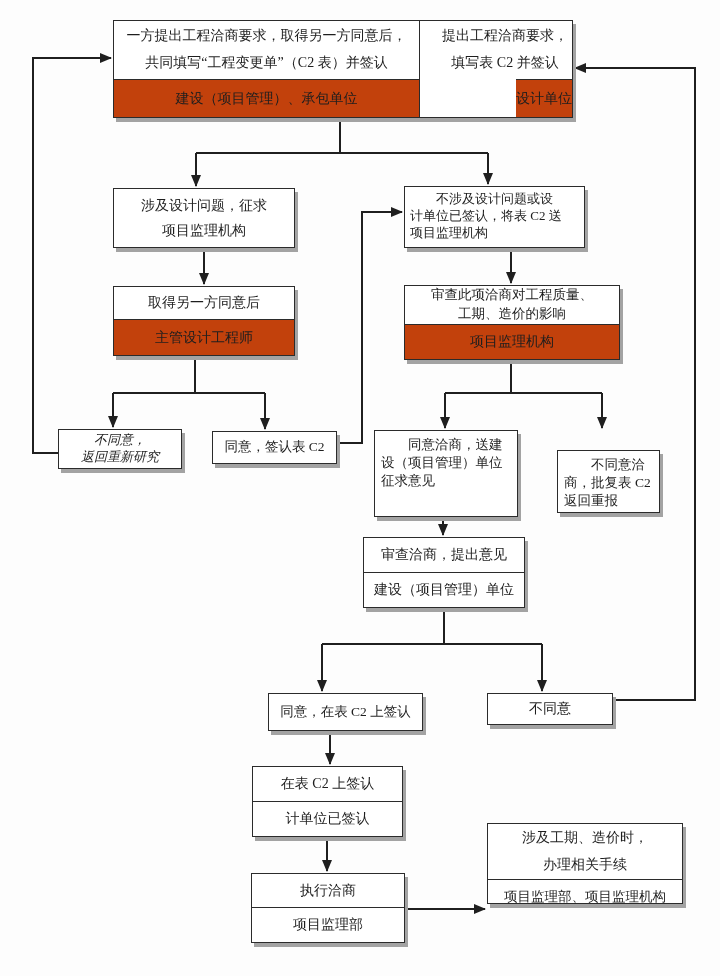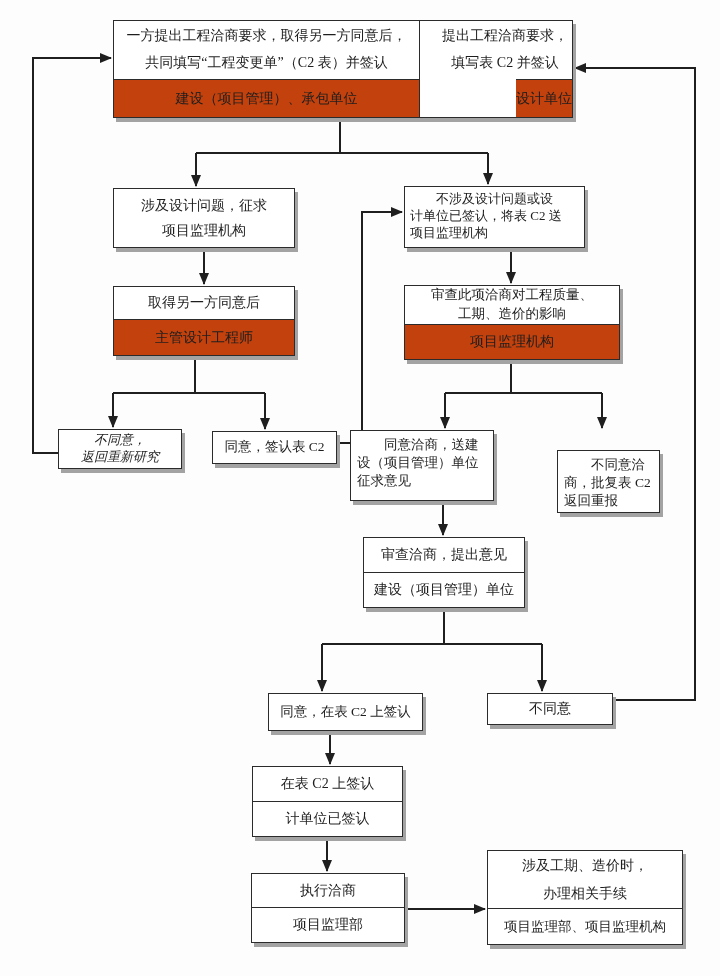--- a/index.html
+++ b/index.html
@@ -149,21 +149,21 @@
 
   <div class="node" style="left:58px;top:429px;width:124px;height:40px">
     <div class="nt small">不同意，
 返回重新研究</div>
   </div>
 
   <div class="node" style="left:212px;top:431px;width:125px;height:33px">
     <div class="nt" style="font-size:13.5px">同意，签认表 C2</div>
   </div>
 
-  <div class="node" style="left:350px;top:430px;width:144px;height:71px">
+  <div class="node" style="left:374px;top:430px;width:144px;height:87px">
     <div class="nt wrap" style="line-height:1.35">同意洽商，送建
 设（项目管理）单位
 征求意见</div>
   </div>
 
   <div class="node" style="left:557px;top:450px;width:103px;height:63px">
     <div class="nt wrap" style="line-height:1.35">不同意洽
 商，批复表 C2
 返回重报</div>
   </div>
@@ -184,19 +184,19 @@
   <div class="node" style="left:252px;top:766px;width:151px;height:71px">
     <div class="nt">在表 C2 上签认</div>
     <div class="nf fh35">计单位已签认</div>
   </div>
 
   <div class="node" style="left:251px;top:873px;width:154px;height:70px">
     <div class="nt">执行洽商</div>
     <div class="nf fh35">项目监理部</div>
   </div>
 
-  <div class="node" style="left:487px;top:850px;width:196px;height:95px">
+  <div class="node" style="left:487px;top:823px;width:196px;height:81px">
     <div class="nt" style="line-height:1.95">涉及工期、造价时，
 办理相关手续</div>
     <div class="nf fh36" style="font-size:13.5px">项目监理部、项目监理机构</div>
   </div>
 
 </div>
 
 </body></html>

